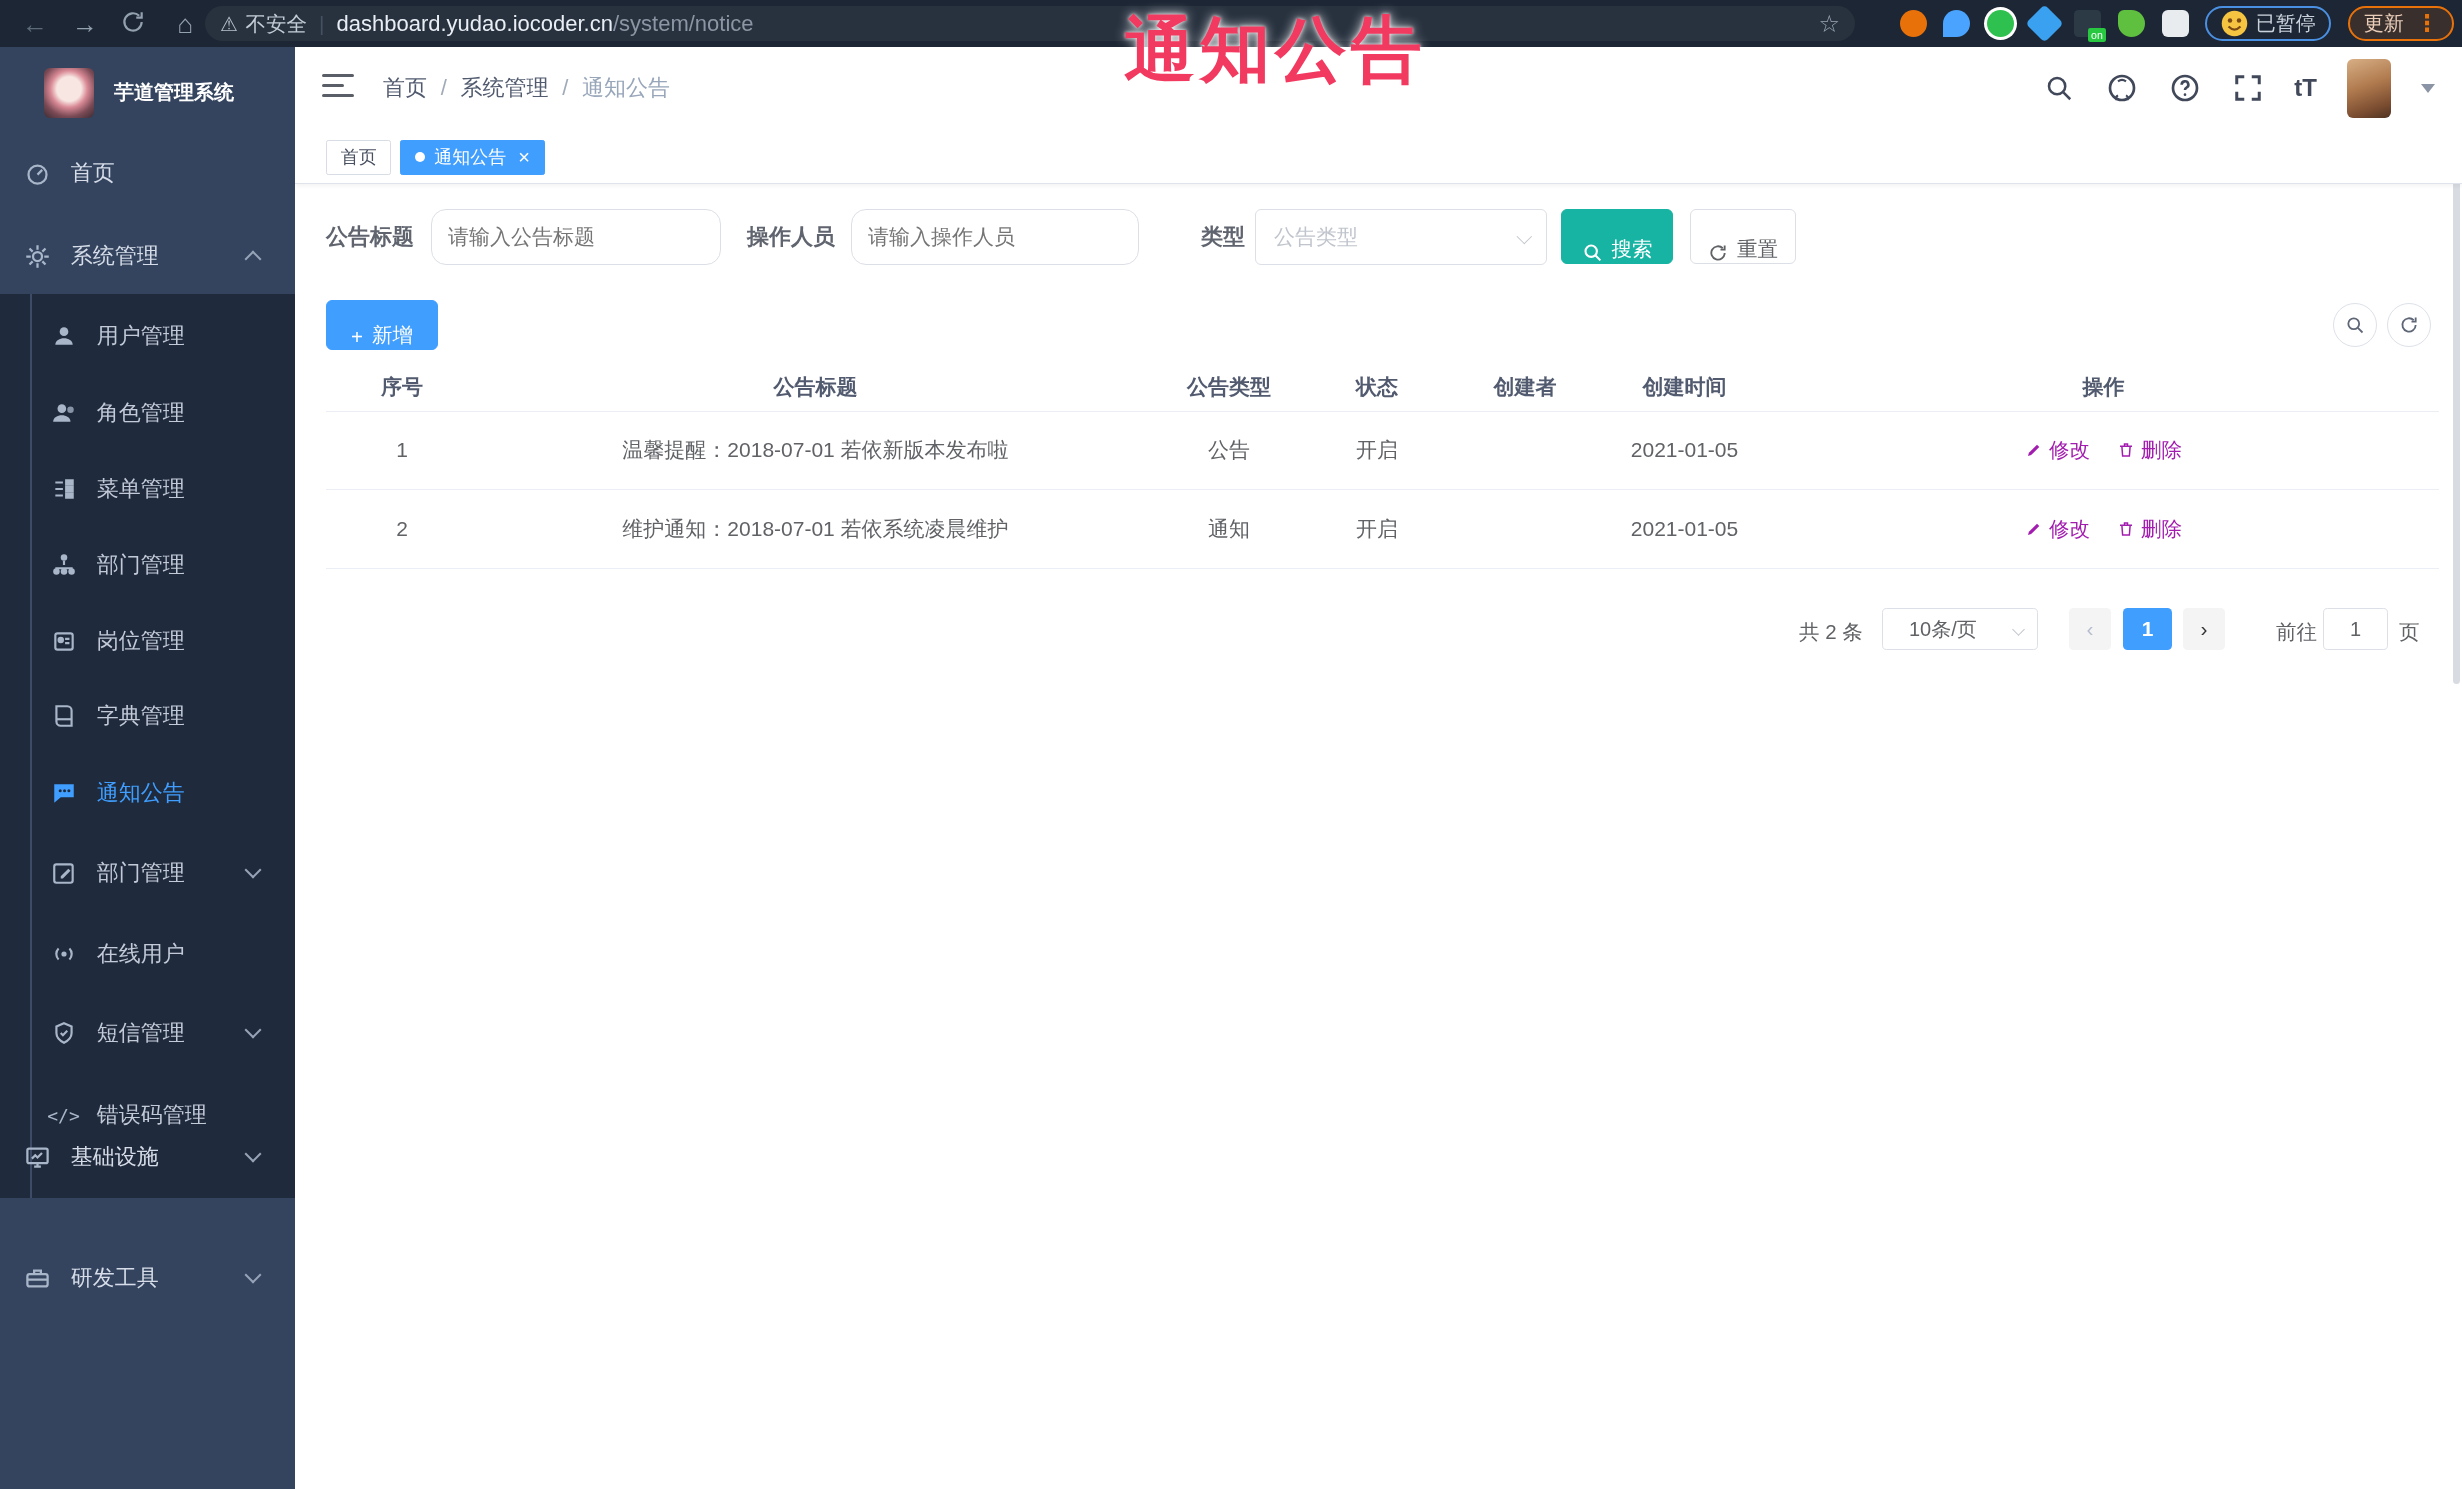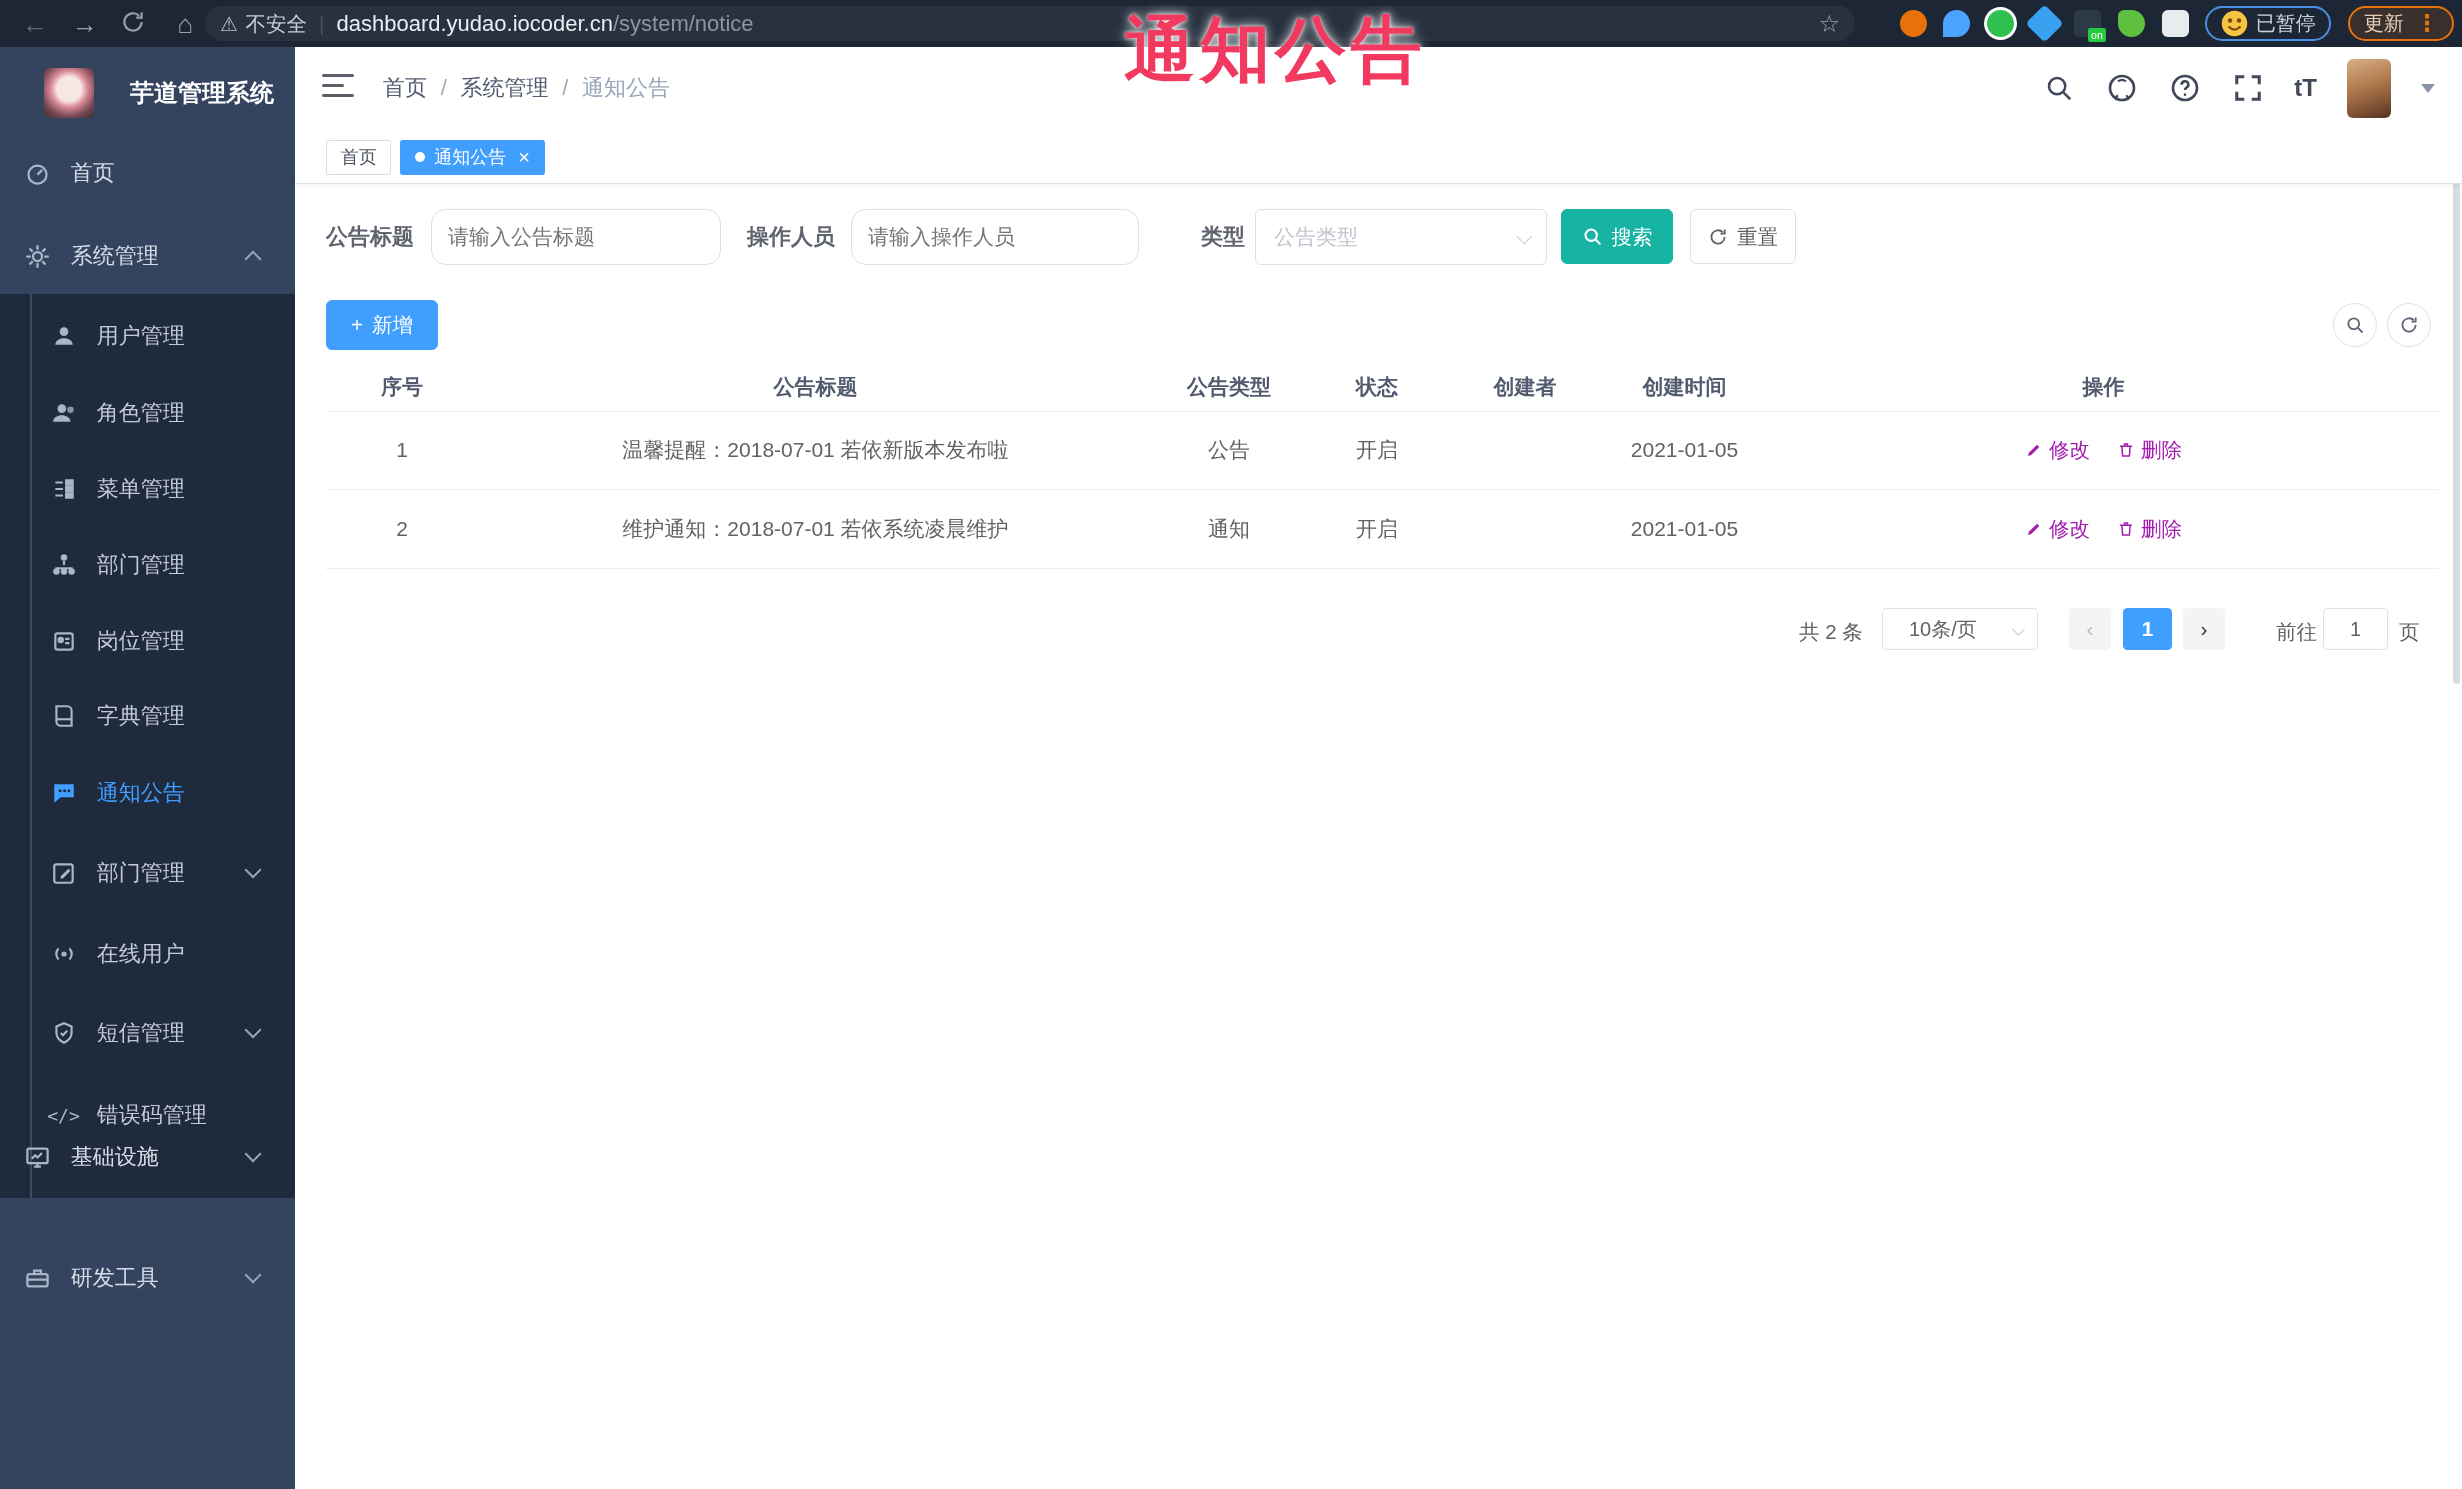--- a/index.html
+++ b/index.html
@@ -28,21 +28,21 @@
 
   
   .annotation { left:1124px; top:3px; font-size:71px; font-weight:700; letter-spacing:4.6px; color:#f23a60;
     text-shadow:0 0 12px rgba(255,255,255,.95), 0 0 3.8px rgba(255,255,255,.85); z-index:99; }
 
   
   .sidebar { left:0; top:47px; width:295px; height:1443px; background:#34445f; z-index:5; }
   .logo-row { position:absolute; left:0; top:15px; width:295px; height:61px; display:flex; align-items:center; }
   .logo-img { width:50px; height:50px; border-radius:6px; margin-left:44px;
     background:radial-gradient(circle at 50% 42%, #f7e6e2 0 32%, #d98a96 48%, #7a4a55 72%, #392b33 100%); }
-  .logo-title { color:#ffffff; font-size:24px; font-weight:700; margin-left:36px; }
+  .logo-title { color:#ffffff; font-size:20px; font-weight:700; margin-left:20px; }
   .submenu-bg { position:absolute; left:0; top:247px; width:295px; height:904px; background:#1f2a3c; }
   .submenu-line { position:absolute; left:30px; top:247px; width:2.3px; height:904px; background:#3e4b66; }
   .side-item { position:absolute; left:0; width:295px; height:76px; display:flex; align-items:center; cursor:pointer; }
   .side-item .s-icon { width:33px; height:33px; margin-left:21px; color:#a9b6c9; display:flex; align-items:center; justify-content:center; }
   .side-item .s-label { color:#d6dde8; font-size:22px; margin-left:16.7px; }
   .side-item.sub .s-icon { margin-left:47px; }
   .side-item.sub .s-label { color:#c2cad8; }
   .side-item.active .s-label, .side-item.active .s-icon { color:#3f9eff; }
   .chev { position:absolute; right:36px; width:12px; height:12px; border-right:2.3px solid #97a3b6; border-bottom:2.3px solid #97a3b6; }
   .chev.down { transform:rotate(45deg); top:29px; }
@@ -74,21 +74,21 @@
   .tag-dot { width:10.6px; height:10.6px; border-radius:50%; background:#fff; }
   .tag-close { font-size:20px; color:#fff; margin-left:3px; }
 
   
   .f-label { font-size:22px; font-weight:700; color:#5f646e; line-height:56px; }
   .f-input { position:absolute; height:56px; border:0.8px solid #dcdfe6; border-radius:15px; font-size:21px; color:#1d4ed8; padding:0 16px;
     font-family:"Liberation Sans","DejaVu Sans",sans-serif; outline:none; background:#fff; width:100%; }
   .f-select { position:absolute; height:56px; border:0.8px solid #dcdfe6; border-radius:6px; background:#fff; display:flex; align-items:center; padding:0 18px; }
   .f-select .ph { color:#c0c4cc; font-size:21px; }
   .sel-caret { position:absolute; right:16.7px; top:21px; width:10.6px; height:10.6px; border-right:1.5px solid #c0c4cc; border-bottom:1.5px solid #c0c4cc; transform:rotate(45deg); }
-  .btn { position:absolute; height:55px; border-radius:6px; display:flex; align-items:center; justify-content:center; gap:9px; font-size:20.5px; cursor:pointer; }
+  .btn { position:absolute; height:55px; border-radius:6px; display:flex; align-items:flex-end; justify-content:center; gap:9px; font-size:20.5px; cursor:pointer; }
   .btn-search { background:#17b3a3; color:#fff; border:0.8px solid #17b3a3; }
   .btn-reset { background:#fff; color:#606266; border:0.8px solid #dcdfe6; }
   .btn-add { background:#409eff; color:#fff; border:0.8px solid #409eff; }
   .circle-btn { position:absolute; width:44px; height:44px; border-radius:50%; border:0.8px solid #dde1e8; background:#fff; display:flex; align-items:center; justify-content:center; color:#5f6777; }
   .t-row { position:absolute; left:326px; width:2113px; display:flex; align-items:center; border-bottom:0.8px solid #ebeef5; }
   .t-head { top:363px; height:49px; }
   .t-head .cell { font-weight:700; color:#515a6e; }
   .r1 { top:411px; height:79px; }
   .r2 { top:490px; height:79px; }
   .cell { font-size:21px; color:#606266; text-align:center; }

